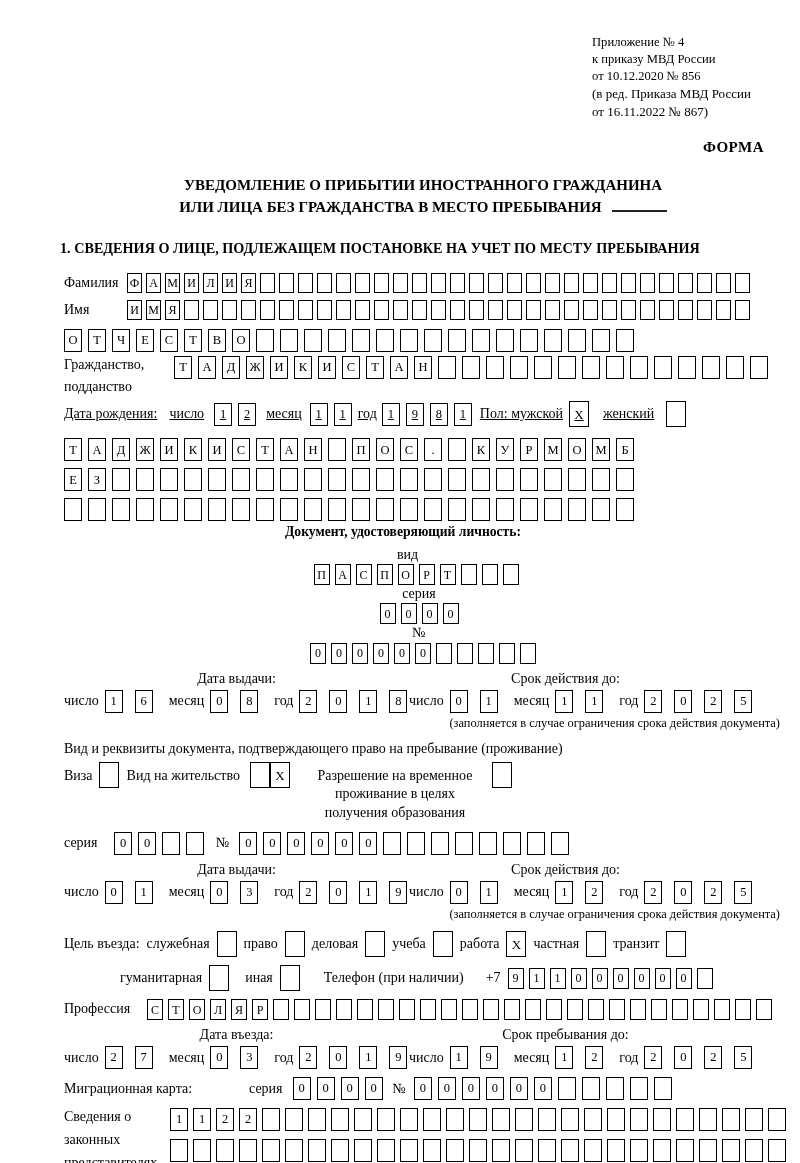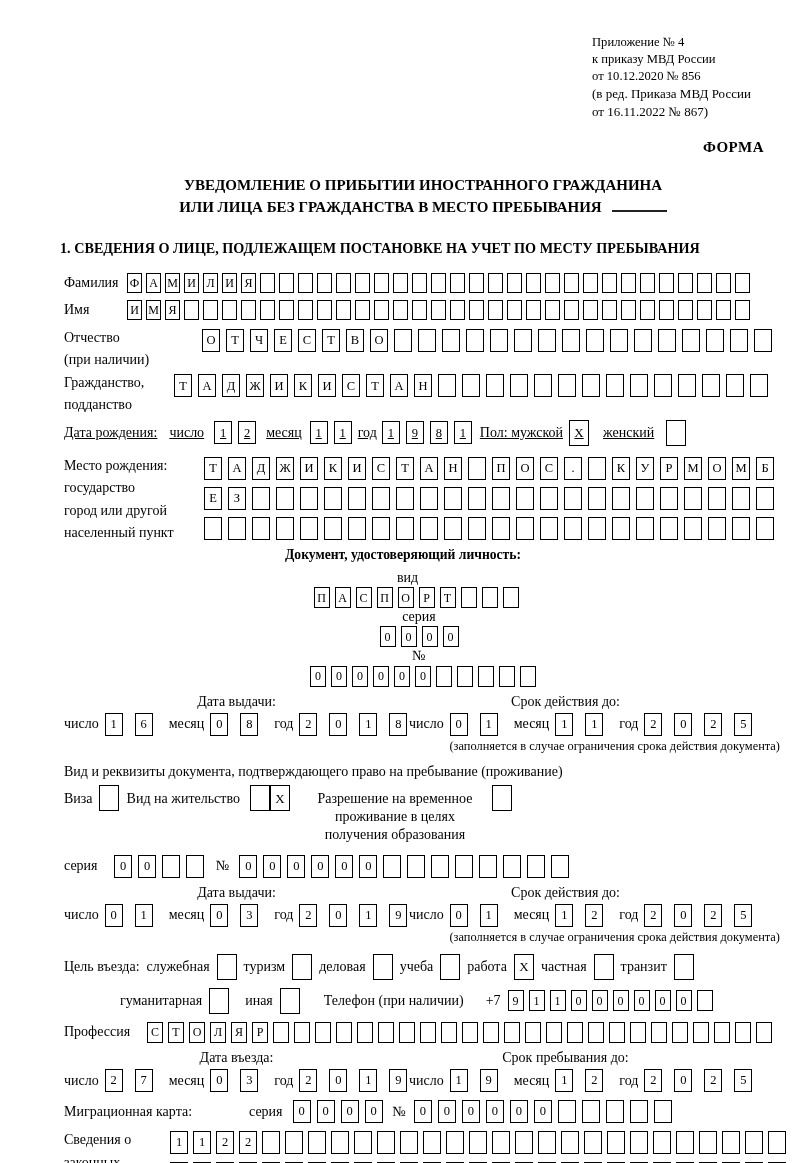--- a/index.html
+++ b/index.html
@@ -152,24 +152,20 @@
         <span class="cell"></span>
         <span class="cell"></span>
         <span class="cell"></span>
         <span class="cell"></span>
         <span class="cell"></span>
         <span class="cell"></span>
       </span>
   </div>
 
   <div class="frow top" style="margin-bottom:2px;">
-    <span class="lbl2" style="width:138px;">
-      <span>Отчество</span><br>
-      <span>(при наличии)</span>
-    </span>
     <span class="cells p24" style="margin-top:2px;">
         <span class="cell">О</span>
         <span class="cell">Т</span>
         <span class="cell">Ч</span>
         <span class="cell">Е</span>
         <span class="cell">С</span>
         <span class="cell">Т</span>
         <span class="cell">В</span>
         <span class="cell">О</span>
         <span class="cell"></span>
@@ -248,26 +244,20 @@
     <span class="cells box" style="margin-right:14px;">
         <span class="cell">X</span>
       </span>
     <span class="lbl" style="margin-right:12px;">женский</span>
     <span class="cells box">
         <span class="cell"></span>
       </span>
   </div>
 
   <div class="frow top" style="margin-bottom:2px;">
-    <span class="lbl2" style="width:140px; line-height:1.6;">
-      <span>Место рождения:</span><br>
-      <span>государство</span><br>
-      <span>город или другой</span><br>
-      <span>населенный пункт</span>
-    </span>
     <span style="display:inline-flex; flex-direction:column; gap:7px; margin-top:2px;">
       <span class="cells p24">
           <span class="cell">Т</span>
           <span class="cell">А</span>
           <span class="cell">Д</span>
           <span class="cell">Ж</span>
           <span class="cell">И</span>
           <span class="cell">К</span>
           <span class="cell">И</span>
           <span class="cell">С</span>
@@ -520,21 +510,21 @@
     </span>
   </div>
   <div class="note">(заполняется в случае ограничения срока действия документа)</div>
 
   <div class="purpose">
     <span>Цель въезда:</span>
     <span>служебная</span>
     <span class="cells box">
         <span class="cell"></span>
       </span>
-    <span>туризм</span>
+    <span>право</span>
     <span class="cells box">
         <span class="cell"></span>
       </span>
     <span>деловая</span>
     <span class="cells box">
         <span class="cell"></span>
       </span>
     <span>учеба</span>
     <span class="cells box">
         <span class="cell"></span>

